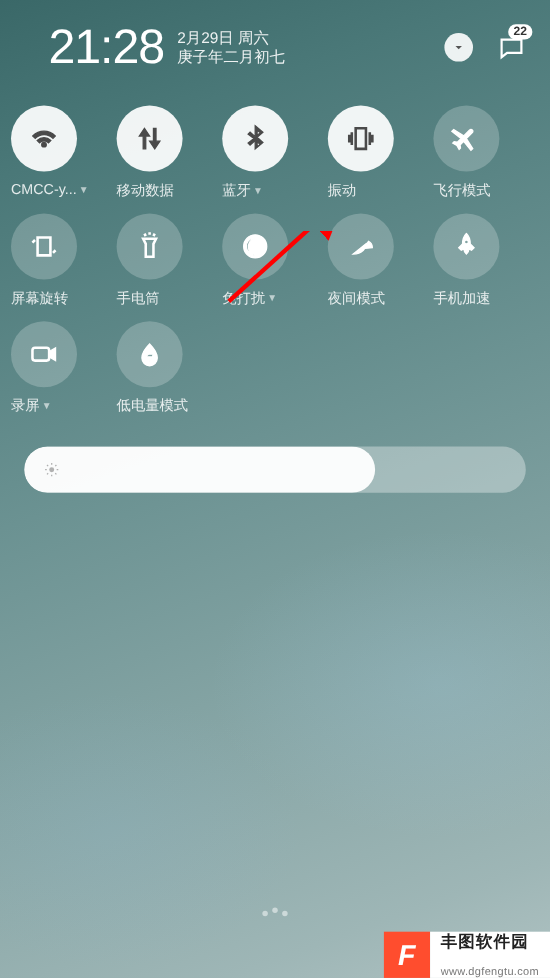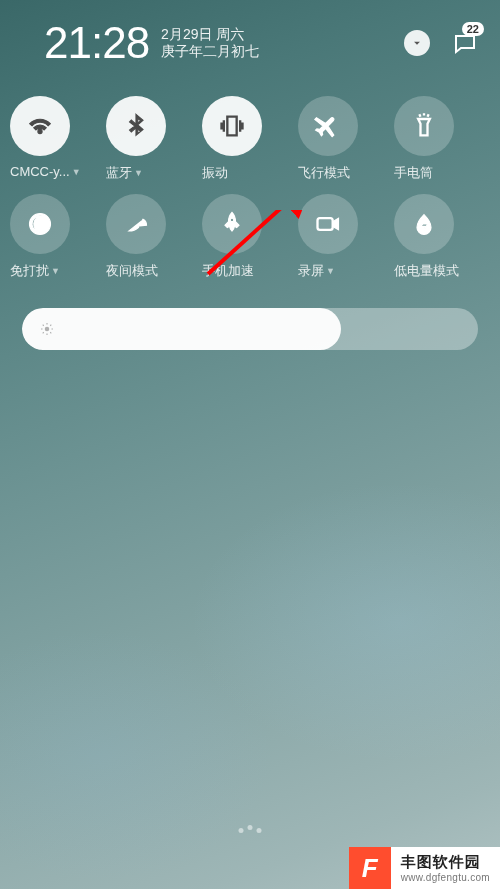--- a/index.html
+++ b/index.html
@@ -174,21 +174,21 @@
     color: #fff;
     font-size: 26px;
     font-weight: 900;
     font-style: italic;
   }
   .wm-text {
     background: #fff;
     height: 42px;
     display: flex;
     flex-direction: column;
-    justify-content: center;
+    justify-content: space-between;
     padding: 0 10px;
     color: #222;
   }
   .wm-text .line1 { font-size: 15px; font-weight: 700; letter-spacing: 1px; }
   .wm-text .line2 { font-size: 10px; color: #777; letter-spacing: 0.3px; }
 </style>
 </head>
 <body>
 
 <div class="status-bar">
@@ -219,20 +219,30 @@
       <svg viewBox="0 0 24 24">
           <path d="M12 18.5c1 0 1.8-.8 1.8-1.8s-.8-1.8-1.8-1.8-1.8.8-1.8 1.8.8 1.8 1.8 1.8zm-5.3-5c1.4-1.4 3.3-2.2 5.3-2.2s3.9.8 5.3 2.2l-1.8 1.8c-1-1-2.2-1.5-3.5-1.5s-2.6.5-3.5 1.5zm-3.5-3.5C5.7 7.5 8.7 6.2 12 6.2s6.3 1.3 8.8 3.8l-1.8 1.8c-1.9-1.9-4.4-3-6.9-3s-5 1.1-6.9 3z"></path>
         </svg>
     </div>
     <div class="tile-label">
         <span>CMCC-y...</span>
         <span class="dropdown-arrow">▼</span>
       </div>
   </div>
 
+  <div class="tile">
+    <div class="tile-circle active">
+      <svg viewBox="0 0 24 24">
+          <path d="M8 4l-4 6h3v10h2V10h3zm8 16l4-6h-3V4h-2v10h-3z"></path>
+        </svg>
+    </div>
+    <div class="tile-label">
+        <span>移动数据</span>
+      </div>
+  </div>
 
   <div class="tile">
     <div class="tile-circle active">
       <svg viewBox="0 0 24 24">
           <path d="M12 2l6 5-4.5 4 4.5 4-6 5V13.5L8 17l-1.5-1.5L11 12 6.5 8.5 8 7l4 3.5V2zm1.5 3.5v4L16 7.5zm0 9v4L16 16.5z"></path>
         </svg>
     </div>
     <div class="tile-label">
         <span>蓝牙</span>
         <span class="dropdown-arrow">▼</span>
@@ -255,20 +265,31 @@
     <div class="tile-circle">
       <svg viewBox="0 0 24 24">
           <path d="M21 14l-9-2V6c0-1-.7-2-1.5-2S9 5 9 6v6l-9 2v2l9-1v4l-2 1.5V22l3.5-1 3.5 1v-1.5L12 19v-4l9 1z" transform="rotate(45 12 12)"></path>
         </svg>
     </div>
     <div class="tile-label">
         <span>飞行模式</span>
       </div>
   </div>
 
+  <div class="tile">
+    <div class="tile-circle">
+      <svg viewBox="0 0 24 24">
+          <path d="M7 5h10v14H7z" fill="none" stroke-width="2"></path>
+          <path d="M3 9l2-2M21 15l-2 2" stroke-width="2"></path>
+        </svg>
+    </div>
+    <div class="tile-label">
+        <span>屏幕旋转</span>
+      </div>
+  </div>
 
 
 
   <div class="tile">
     <div class="tile-circle">
       <svg viewBox="0 0 24 24">
           <path d="M7 6h10l-2 4v10h-6V10zM12 3v-2M8 2l1 2M16 2l-1 2" stroke-width="2" fill="none"></path>
         </svg>
     </div>
     <div class="tile-label">

